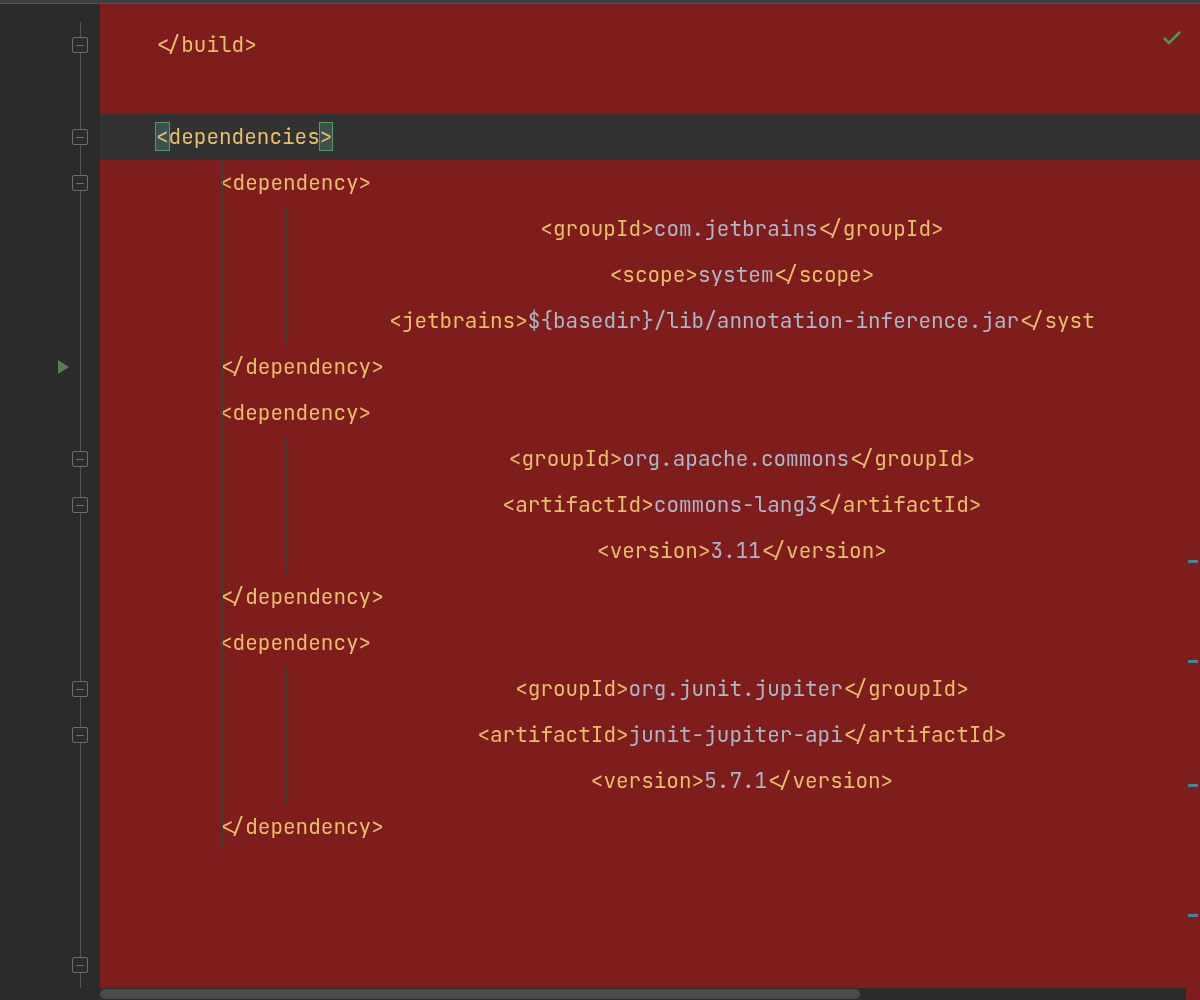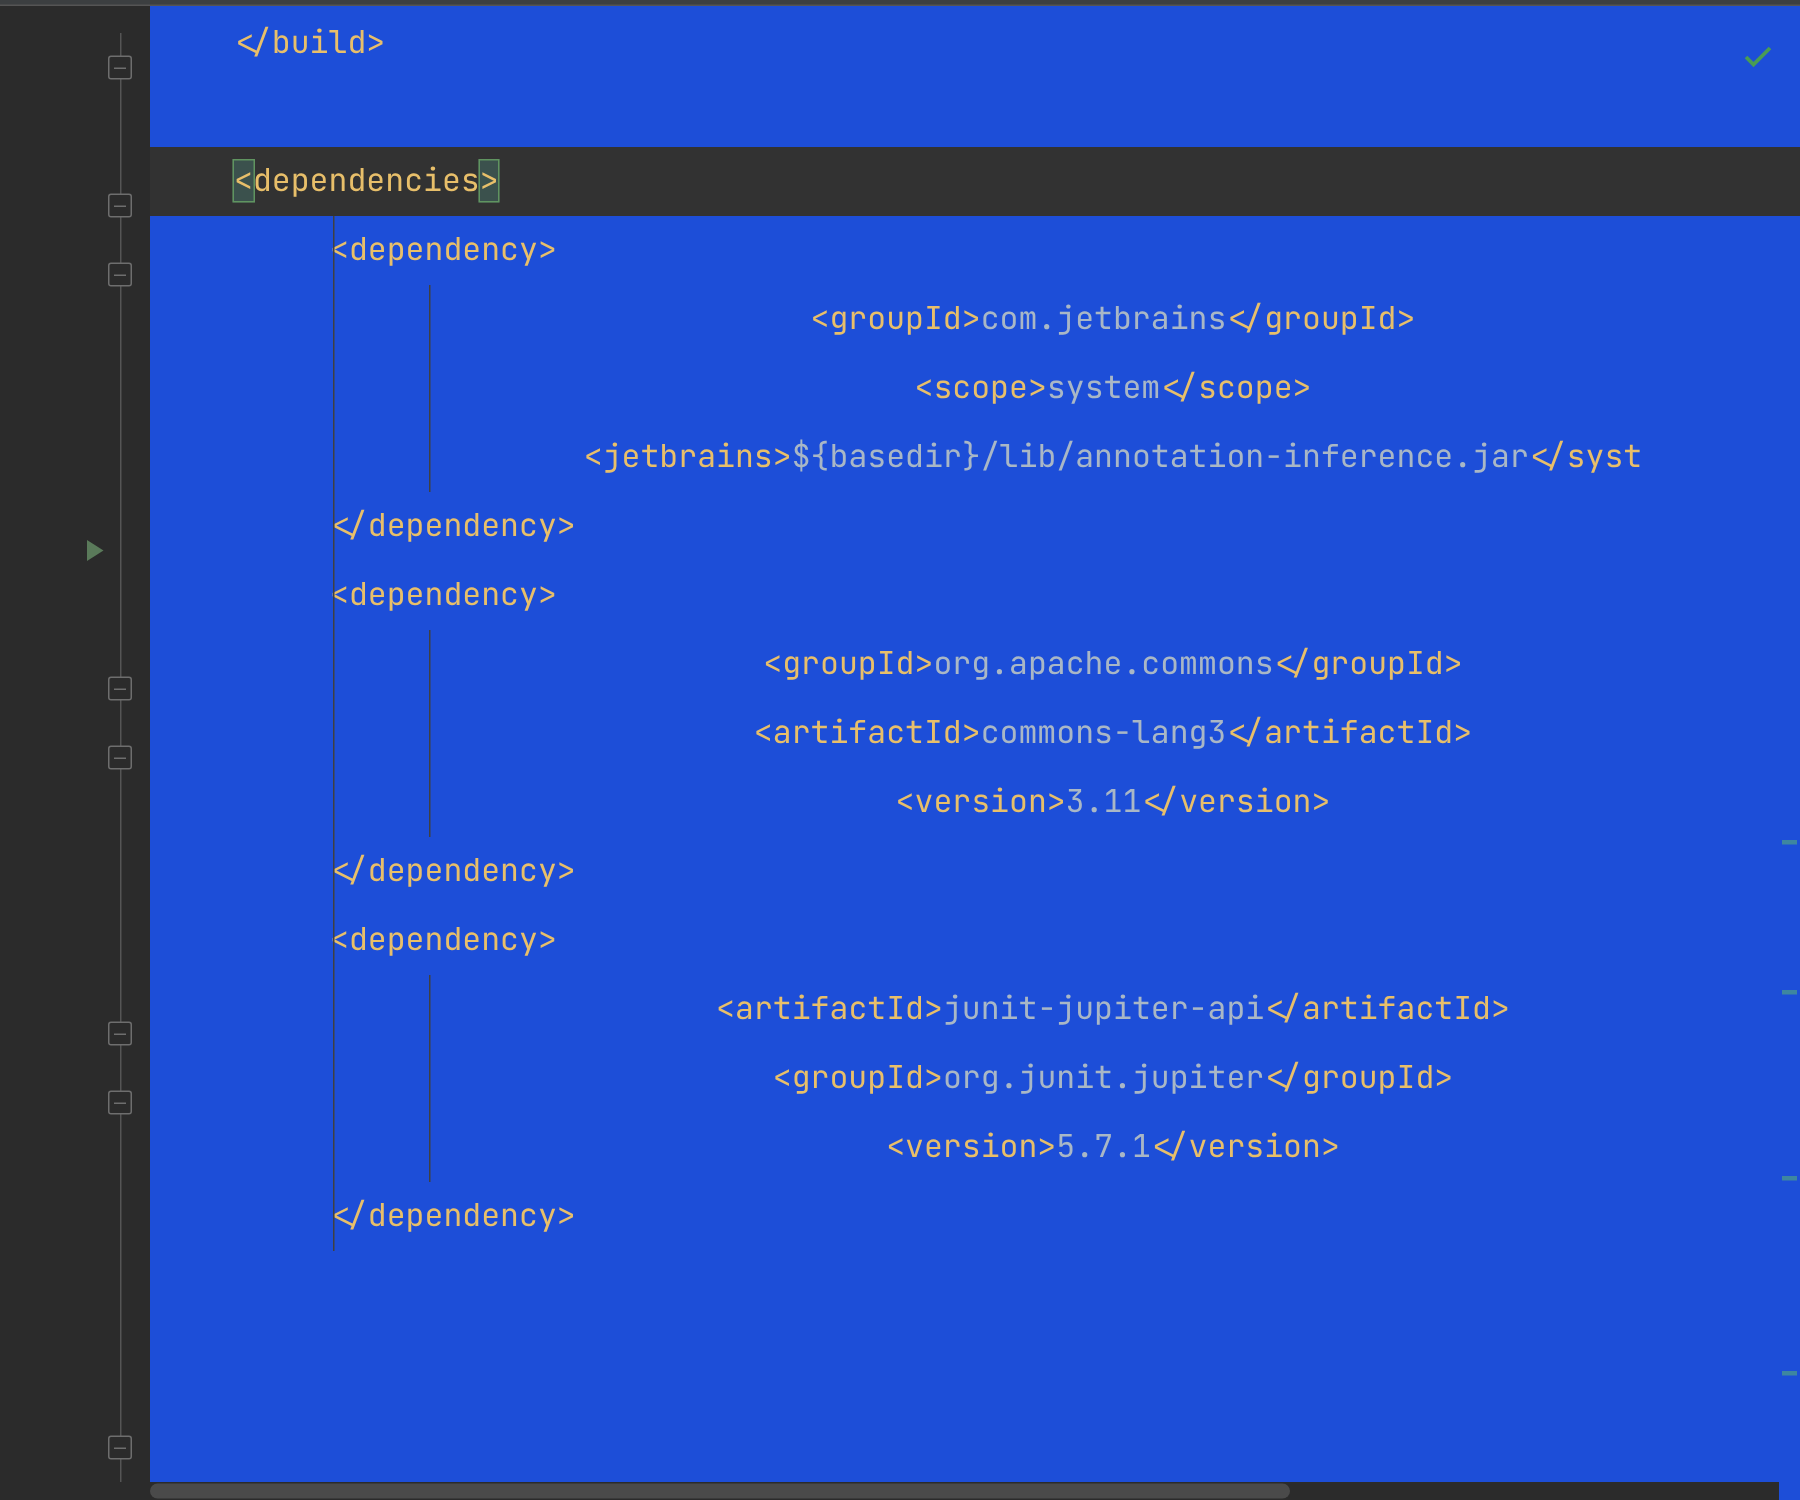--- a/index.html
+++ b/index.html
@@ -22,24 +22,24 @@
     height: 996px;
   }
   .gutter {
     width: 100px;
     background: #2b2b2b;
     position: relative;
     flex-shrink: 0;
   }
   .code-area {
     flex: 1;
-    background: #1d4ed8;
+    background: #7f1d1d;
     position: relative;
     overflow: hidden;
-    padding-top: 2px;
+    padding-top: 18px;
   }
   .line {
     height: 46px;
     line-height: 46px;
     white-space: pre;
     position: relative;
   }
   .line.highlighted {
     background: #323232;
   }
@@ -195,22 +195,22 @@
       <div class="line ind2"><div class="indent-guide guide-1"></div><div class="indent-guide guide-2"></div><span class="tag-bracket">&lt;</span><span class="tag-name">groupId</span><span class="tag-bracket">&gt;</span><span class="tag-text">com.jetbrains</span><span class="tag-bracket">&lt;</span><span class="tag-name">/groupId</span><span class="tag-bracket">&gt;</span></div>
       <div class="line ind2"><div class="indent-guide guide-1"></div><div class="indent-guide guide-2"></div><span class="tag-bracket">&lt;</span><span class="tag-name">scope</span><span class="tag-bracket">&gt;</span><span class="tag-text">system</span><span class="tag-bracket">&lt;</span><span class="tag-name">/scope</span><span class="tag-bracket">&gt;</span></div>
       <div class="line ind2"><div class="indent-guide guide-1"></div><div class="indent-guide guide-2"></div><span class="tag-bracket">&lt;</span><span class="tag-name">jetbrains</span><span class="tag-bracket">&gt;</span><span class="tag-text"><span class="tag-var">${basedir}</span>/lib/annotation-inference.jar</span><span class="tag-bracket">&lt;</span><span class="tag-name">/syst</span></div>
       <div class="line ind1"><div class="indent-guide guide-1"></div><span class="tag-bracket">&lt;</span><span class="tag-name">/dependency</span><span class="tag-bracket">&gt;</span></div>
       <div class="line ind1"><div class="indent-guide guide-1"></div><span class="tag-bracket">&lt;</span><span class="tag-name">dependency</span><span class="tag-bracket">&gt;</span></div>
       <div class="line ind2"><div class="indent-guide guide-1"></div><div class="indent-guide guide-2"></div><span class="tag-bracket">&lt;</span><span class="tag-name">groupId</span><span class="tag-bracket">&gt;</span><span class="tag-text">org.apache.commons</span><span class="tag-bracket">&lt;</span><span class="tag-name">/groupId</span><span class="tag-bracket">&gt;</span></div>
       <div class="line ind2"><div class="indent-guide guide-1"></div><div class="indent-guide guide-2"></div><span class="tag-bracket">&lt;</span><span class="tag-name">artifactId</span><span class="tag-bracket">&gt;</span><span class="tag-text">commons-lang3</span><span class="tag-bracket">&lt;</span><span class="tag-name">/artifactId</span><span class="tag-bracket">&gt;</span></div>
       <div class="line ind2"><div class="indent-guide guide-1"></div><div class="indent-guide guide-2"></div><span class="tag-bracket">&lt;</span><span class="tag-name">version</span><span class="tag-bracket">&gt;</span><span class="tag-text">3.11</span><span class="tag-bracket">&lt;</span><span class="tag-name">/version</span><span class="tag-bracket">&gt;</span></div>
       <div class="line ind1"><div class="indent-guide guide-1"></div><span class="tag-bracket">&lt;</span><span class="tag-name">/dependency</span><span class="tag-bracket">&gt;</span></div>
       <div class="line ind1"><div class="indent-guide guide-1"></div><span class="tag-bracket">&lt;</span><span class="tag-name">dependency</span><span class="tag-bracket">&gt;</span></div>
+      <div class="line ind2"><div class="indent-guide guide-1"></div><div class="indent-guide guide-2"></div><span class="tag-bracket">&lt;</span><span class="tag-name">groupId</span><span class="tag-bracket">&gt;</span><span class="tag-text">org.junit.jupiter</span><span class="tag-bracket">&lt;</span><span class="tag-name">/groupId</span><span class="tag-bracket">&gt;</span></div>
       <div class="line ind2"><div class="indent-guide guide-1"></div><div class="indent-guide guide-2"></div><span class="tag-bracket">&lt;</span><span class="tag-name">artifactId</span><span class="tag-bracket">&gt;</span><span class="tag-text">junit-jupiter-api</span><span class="tag-bracket">&lt;</span><span class="tag-name">/artifactId</span><span class="tag-bracket">&gt;</span></div>
-      <div class="line ind2"><div class="indent-guide guide-1"></div><div class="indent-guide guide-2"></div><span class="tag-bracket">&lt;</span><span class="tag-name">groupId</span><span class="tag-bracket">&gt;</span><span class="tag-text">org.junit.jupiter</span><span class="tag-bracket">&lt;</span><span class="tag-name">/groupId</span><span class="tag-bracket">&gt;</span></div>
       <div class="line ind2"><div class="indent-guide guide-1"></div><div class="indent-guide guide-2"></div><span class="tag-bracket">&lt;</span><span class="tag-name">version</span><span class="tag-bracket">&gt;</span><span class="tag-text">5.7.1</span><span class="tag-bracket">&lt;</span><span class="tag-name">/version</span><span class="tag-bracket">&gt;</span></div>
       <div class="line ind1"><div class="indent-guide guide-1"></div><span class="tag-bracket">&lt;</span><span class="tag-name">/dependency</span><span class="tag-bracket">&gt;</span></div>
     </div>
 </div>
 
 <div class="hscrollbar">
   <div class="hscroll-thumb"></div>
 </div>
 
 </body></html>

